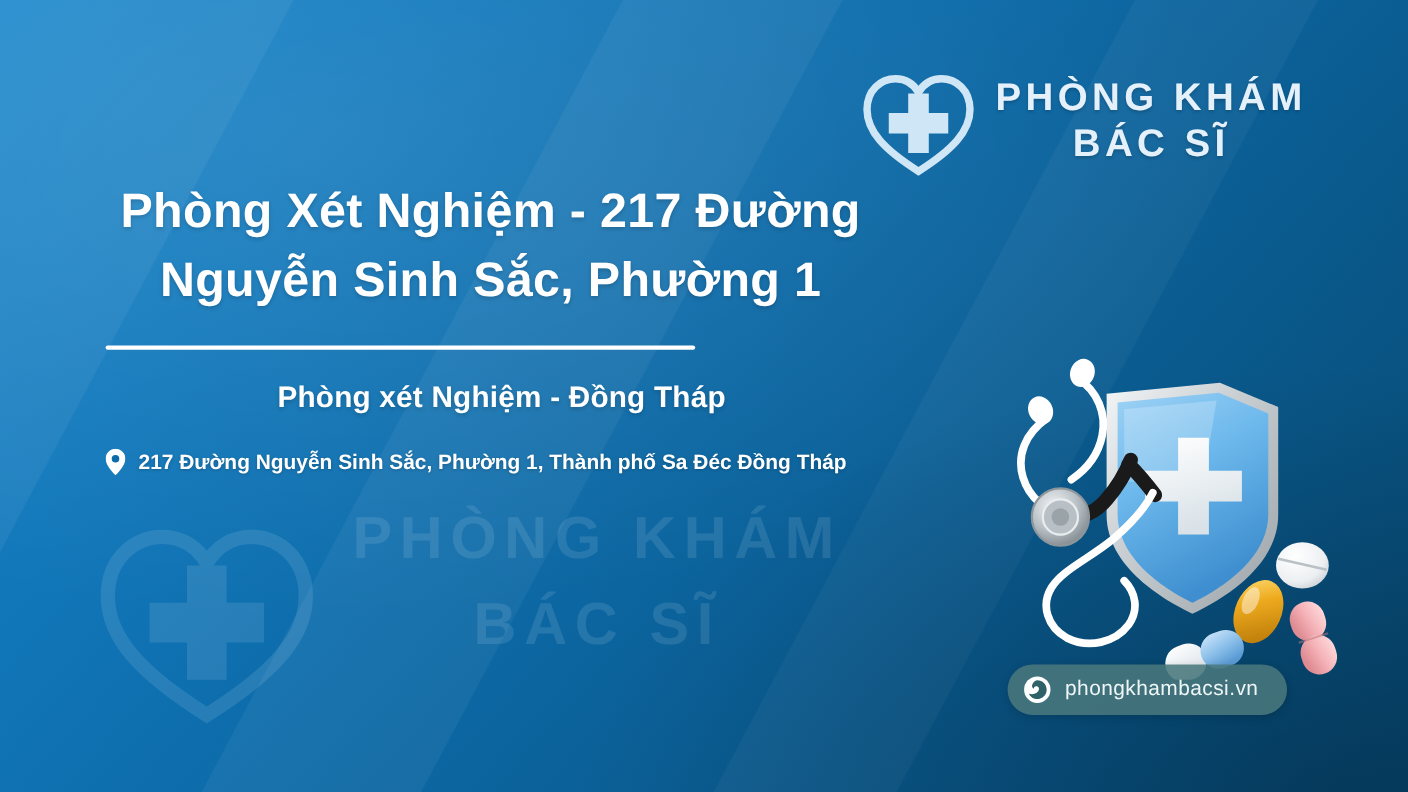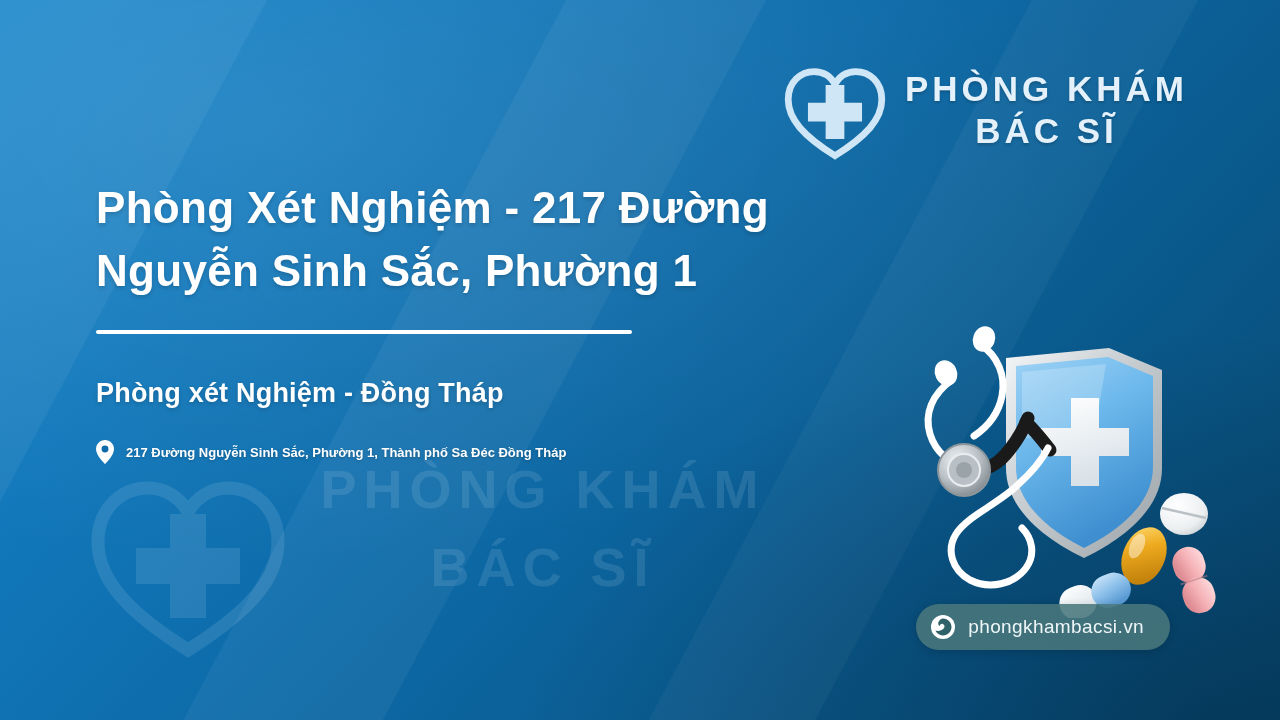--- a/index.html
+++ b/index.html
@@ -69,52 +69,52 @@
     font-weight:bold;
     text-transform:uppercase;
     line-height:1.08;
     letter-spacing:4px;
     text-shadow:0 2px 3px rgba(0,0,0,.18);
   }
   .logo-l1{ font-size:35px; }
   .logo-l2{ font-size:35px; text-align:center; margin-top:4px; }
 
   
-  .content{ position:absolute; left:96px; top:176px; width:720px; }
+  .content{ position:absolute; left:96px; top:160px; width:720px;text-align:center; }
   .title{
     color:#ffffff;
     font-size:44px;
     font-weight:bold;
     line-height:63px;
     letter-spacing:0.3px;
     text-shadow:0 2px 4px rgba(0,0,0,.18);
     max-width:700px;
   }
   .divider{
     width:536px; height:4px;
     background:#ffffff;
     margin-top:28px;
     border-radius:2px;
   }
   .subtitle{
     color:#ffffff;
     font-size:27px;
     font-weight:bold;
-    margin-top:44px;
+    margin-top:28px;
     letter-spacing:0.2px;
     text-shadow:0 2px 4px rgba(0,0,0,.18);
   }
   .address-row{
     display:flex; align-items:flex-start; gap:12px;
     margin-top:28px;
   }
   .pin-icon{ width:18px; height:24px; flex:none; margin-top:3px; }
   .address{
     color:#ffffff;
-    font-size:13px;
+    font-size:19px;
     font-weight:bold;
     line-height:32px;
     max-width:720px;
     text-shadow:0 1px 3px rgba(0,0,0,.22);
   }
 
   
   .illus{ position:absolute; right:56px; top:318px; width:330px; height:300px; }
 
   

